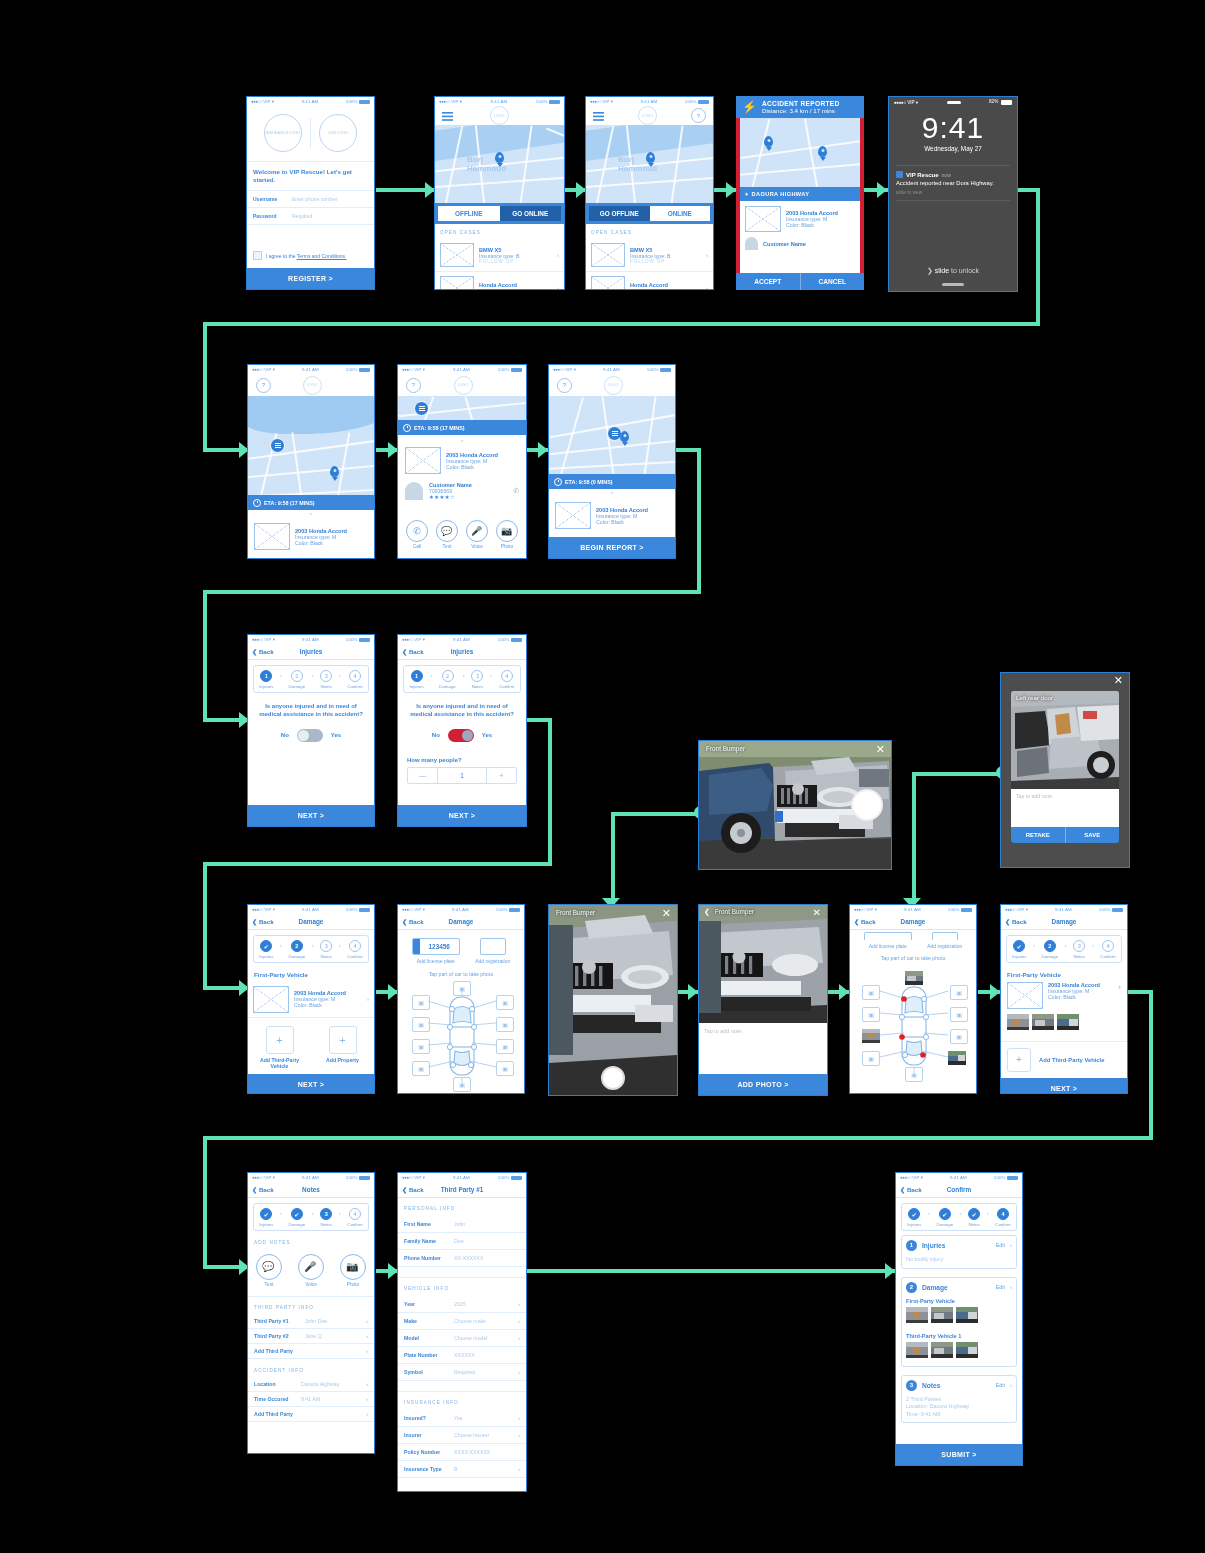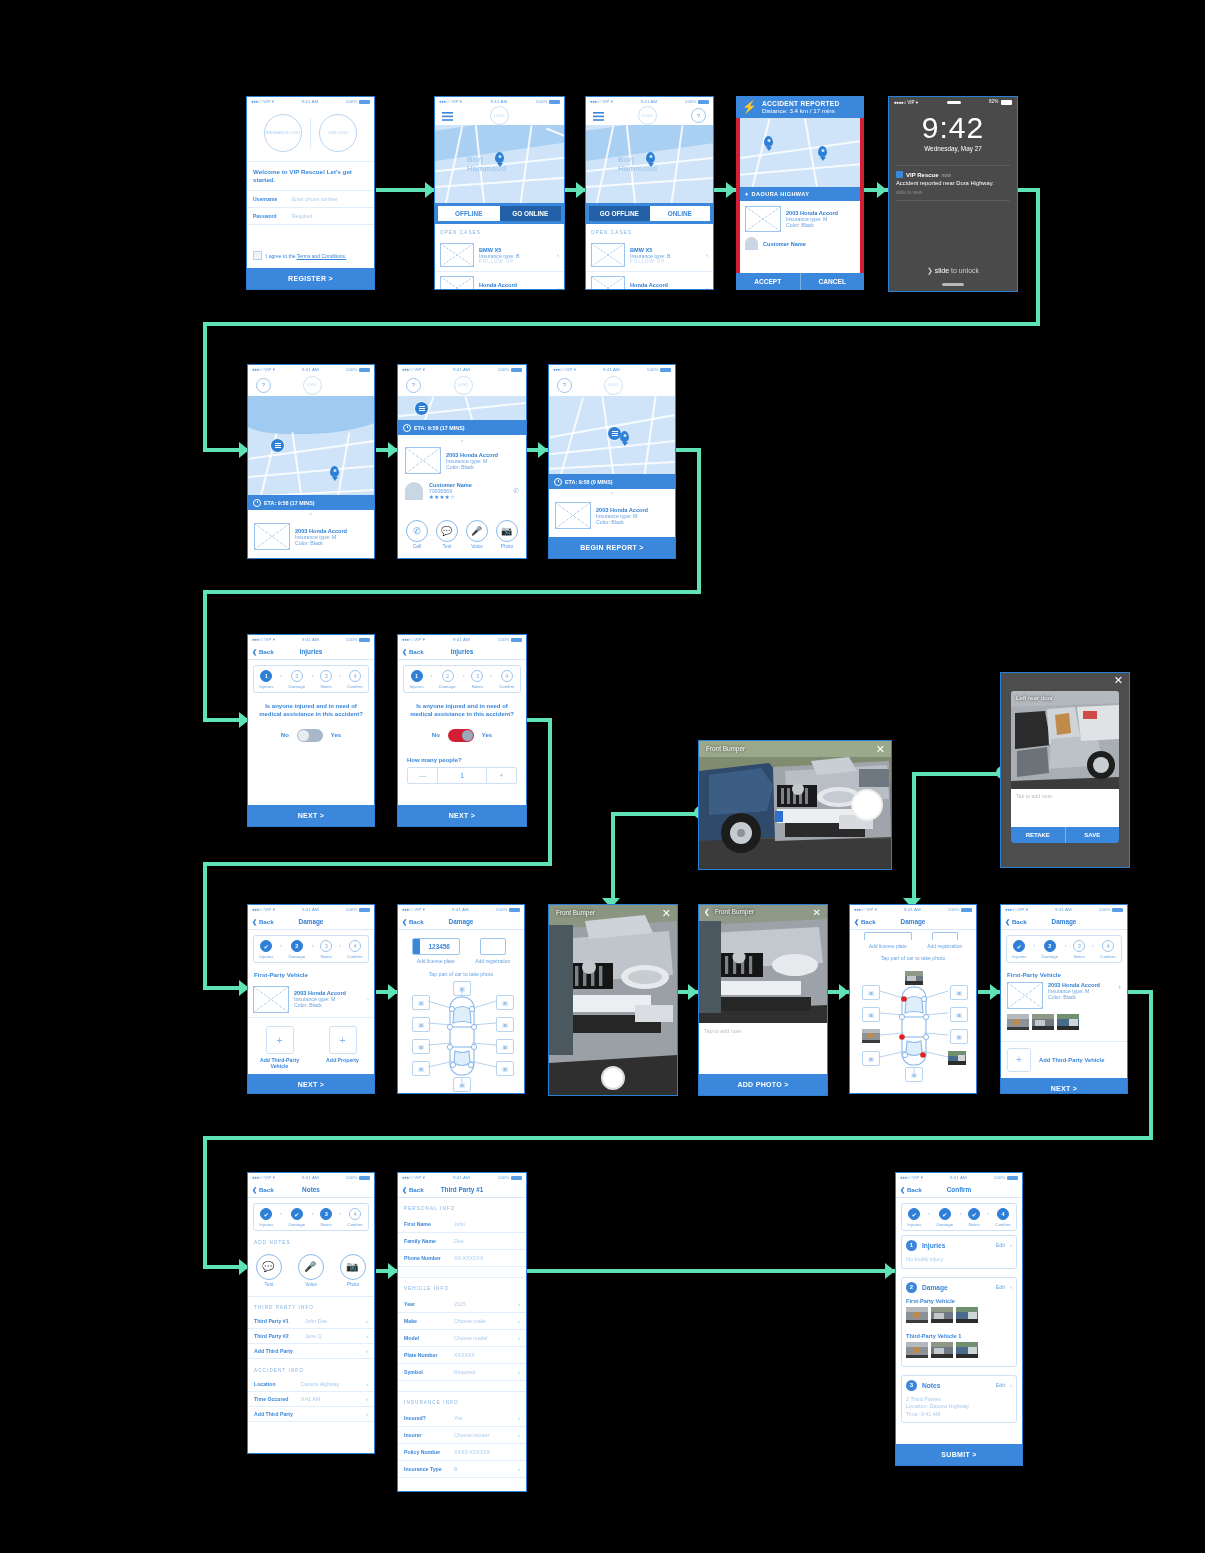--- a/index.html
+++ b/index.html
@@ -387,21 +387,21 @@
       <div style="flex:1;background:#3b87db;color:#fff;text-align:center;font-size:6.6px;font-weight:bold;padding:5px 0;">CANCEL</div>
     </div>
   </div>
 
   <div class="lock" style="left:888px;top:96px;width:128px;height:194px;">
     <div class="st">
       <span><span class="dots5">●●●●○</span> <span>VIP</span> ▾</span>
       <span style="width:14px;height:3px;background:#fff;border-radius:2px;"></span>
       <span><span>82%</span> <i class="batt" style="background:#fff;"></i></span>
     </div>
-    <div class="lk-time">9:42</div>
+    <div class="lk-time">9:41</div>
     <div class="lk-date">Wednesday, May 27</div>
     <div class="notif">
       <div class="hd">
         <span class="appico"></span>
         <span style="color:#fff;font-size:6px;font-weight:bold;">VIP Rescue</span>
         <span style="color:#b0b0b0;font-size:5px;">now</span>
       </div>
       <div style="color:#fff;font-size:5.8px;line-height:7.5px;margin-top:2px;">Accident reported near Dora Highway.</div>
       <div style="color:#8e8e8e;font-size:4.8px;margin-top:2px;">slide to view</div>
     </div>

